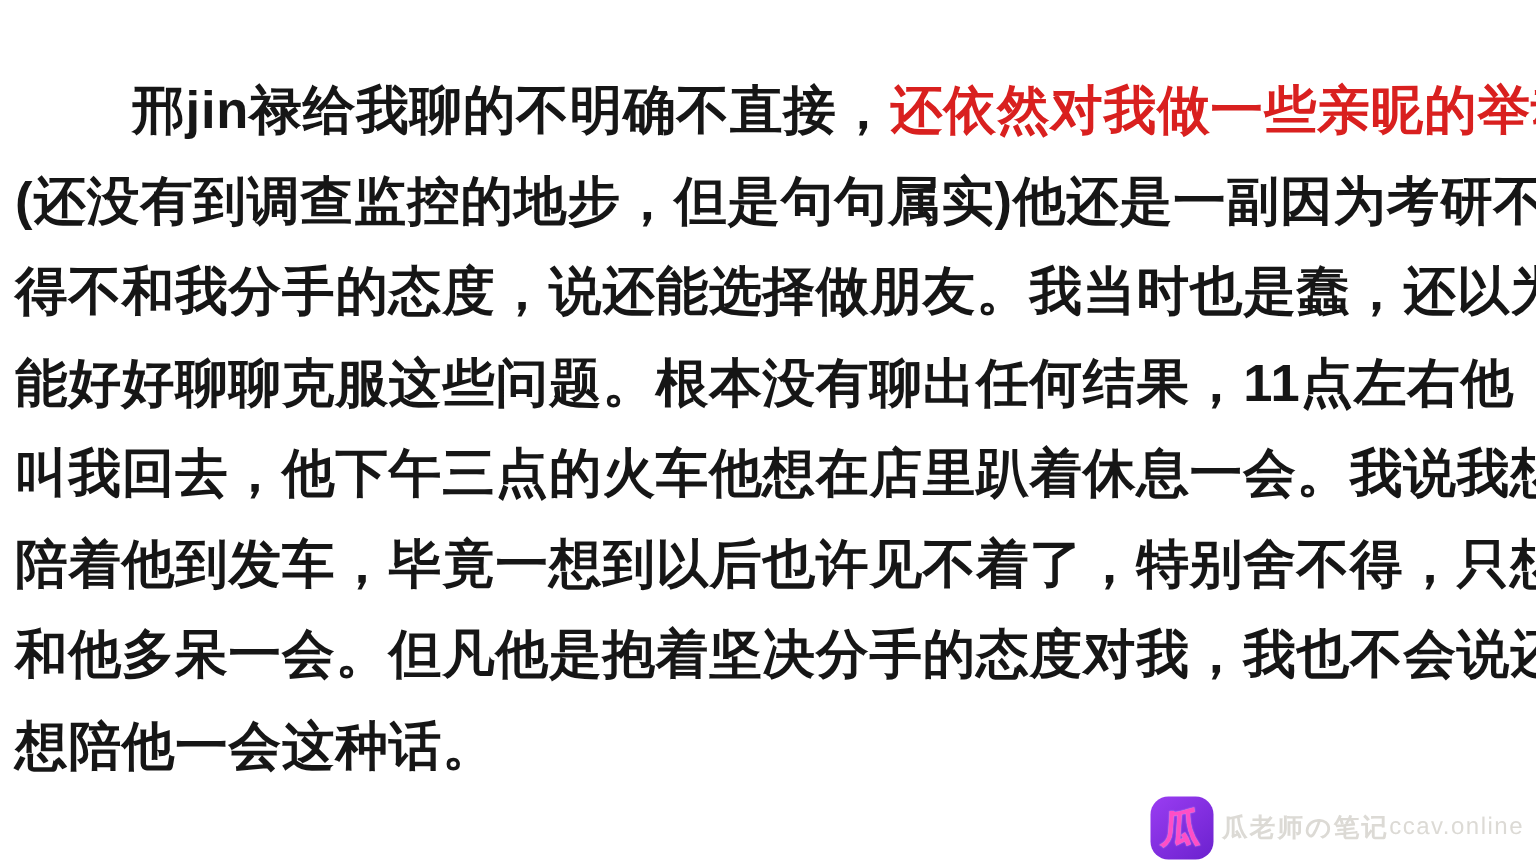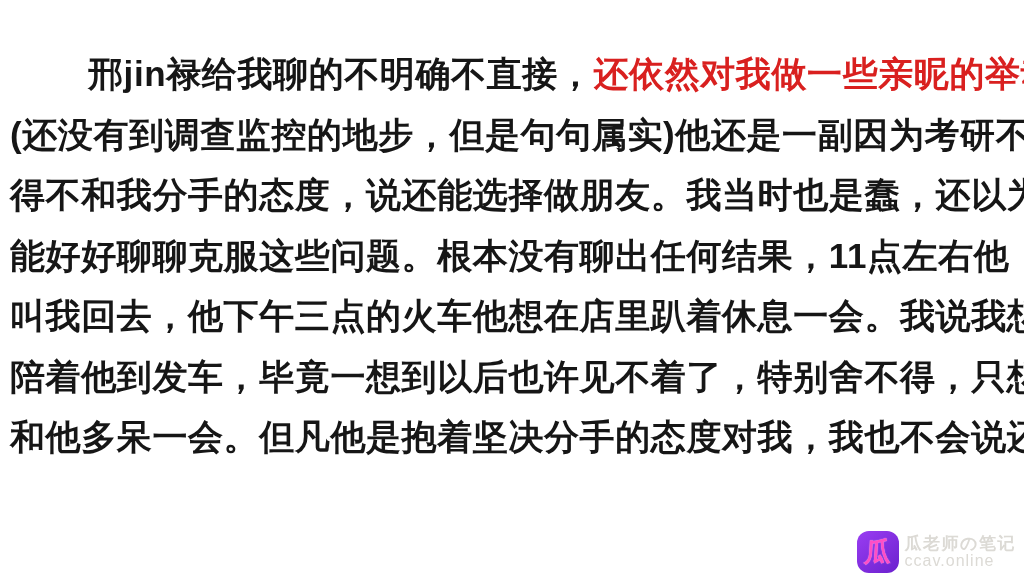--- a/index.html
+++ b/index.html
@@ -56,22 +56,22 @@
   .wm-glyph {
     font-size: 27px;
     font-weight: 700;
     color: var(--glyph-color, #ff4ec6);
     text-shadow: 0 0 1px rgba(255,255,255,0.7);
     transform: skewX(-4deg);
     line-height: 1;
   }
   .wm-text {
     display: flex;
-    flex-direction: column;
-    align-items: flex-start;
+    flex-direction: row;
+    align-items: center;
     line-height: 1.05;
   }
   .wm-title {
     font-size: 17px;
     font-weight: 700;
     letter-spacing: 1.5px;
     color: var(--wm-text-color, #dcdad5);
     text-shadow: 1px 1px 0 rgba(255,255,255,0.95);
   }
   .wm-url {
@@ -86,20 +86,21 @@
 <body>
 
 <div class="text-block" id="paragraph">
     <div class="line indent"><span>邢jin禄给我聊的不明确不直接，</span><span class="hl">还依然对我做一些亲昵的举动</span></div>
     <div class="line"><span>(还没有到调查监控的地步，但是句句属实)他还是一副因为考研不</span></div>
     <div class="line"><span>得不和我分手的态度，说还能选择做朋友。我当时也是蠢，还以为</span></div>
     <div class="line"><span>能好好聊聊克服这些问题。根本没有聊出任何结果，11点左右他</span></div>
     <div class="line"><span>叫我回去，他下午三点的火车他想在店里趴着休息一会。我说我想</span></div>
     <div class="line"><span>陪着他到发车，毕竟一想到以后也许见不着了，特别舍不得，只想</span></div>
     <div class="line"><span>和他多呆一会。但凡他是抱着坚决分手的态度对我，我也不会说还</span></div>
+    <div class="line"><span>想陪他一会这种话。</span></div>
   </div>
 
 <div class="watermark">
   <div class="wm-icon">
     <span class="wm-glyph">瓜</span>
   </div>
   <div class="wm-text">
     <div class="wm-title">瓜老师の笔记</div>
     <div class="wm-url">ccav.online</div>
   </div>

